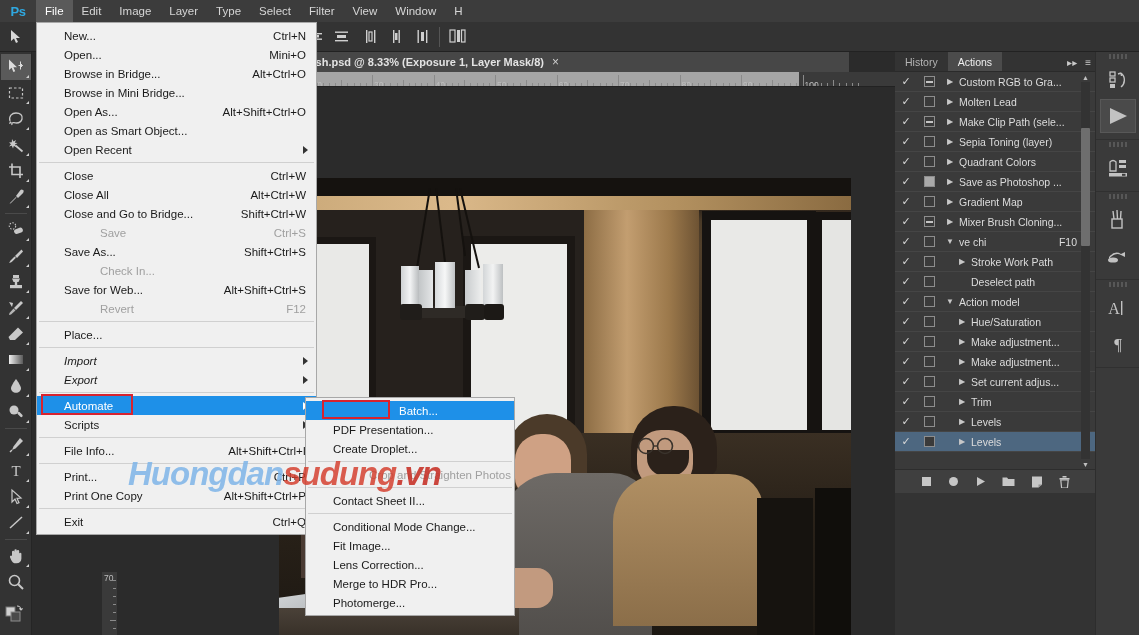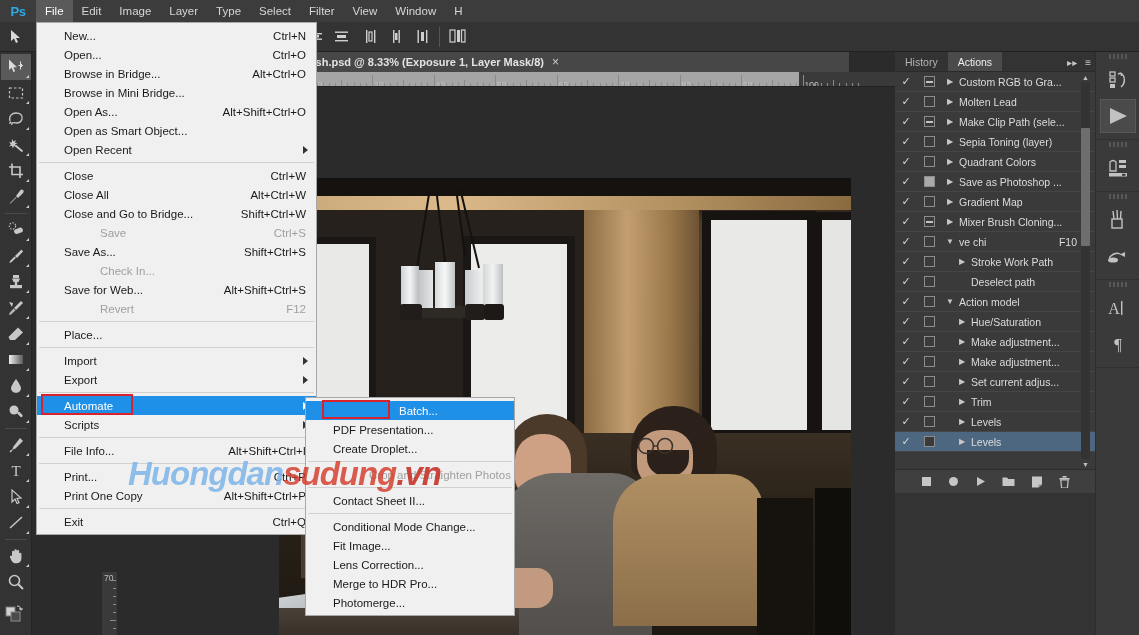--- a/index.html
+++ b/index.html
@@ -1025,21 +1025,21 @@
     </div>
   </div>
 
   <div id="file-menu">
       <div class="mi" style="position: relative;">
         <span class="mlabel">New...</span>
         <span class="mkey">Ctrl+N</span>
       </div>
       <div class="mi" style="position: relative;">
         <span class="mlabel">Open...</span>
-        <span class="mkey">Ctrl+O</span>
+        <span class="mkey">Mini+O</span>
       </div>
       <div class="mi" style="position: relative;">
         <span class="mlabel">Browse in Bridge...</span>
         <span class="mkey">Alt+Ctrl+O</span>
       </div>
       <div class="mi" style="position: relative;">
         <span class="mlabel">Browse in Mini Bridge...</span>
       </div>
       <div class="mi" style="position: relative;">
         <span class="mlabel">Open As...</span>
@@ -1082,25 +1082,25 @@
       </div>
       <div class="mi disabled" style="position: relative;">
         <span class="mlabel">Revert</span>
         <span class="mkey">F12</span>
       </div>
       <div class="msep"></div>
       <div class="mi" style="position: relative;">
         <span class="mlabel">Place...</span>
       </div>
       <div class="msep"></div>
-      <div class="mi" style="position: relative;">
+      <div class="mi" style="position: relative; font-style: italic;">
         <span class="mlabel">Import</span>
         <span class="marrow"></span>
       </div>
-      <div class="mi" style="position: relative;">
+      <div class="mi" style="position: relative; font-style: italic;">
         <span class="mlabel">Export</span>
         <span class="marrow"></span>
       </div>
       <div class="msep"></div>
       <div class="mi hl" style="position: relative;">
         <span class="mlabel">Automate</span>
         <span class="marrow" style="border-left-color: rgb(255, 255, 255);"></span>
         <div id="auto-box"></div>
       </div>
       <div class="mi" style="position: relative;">

